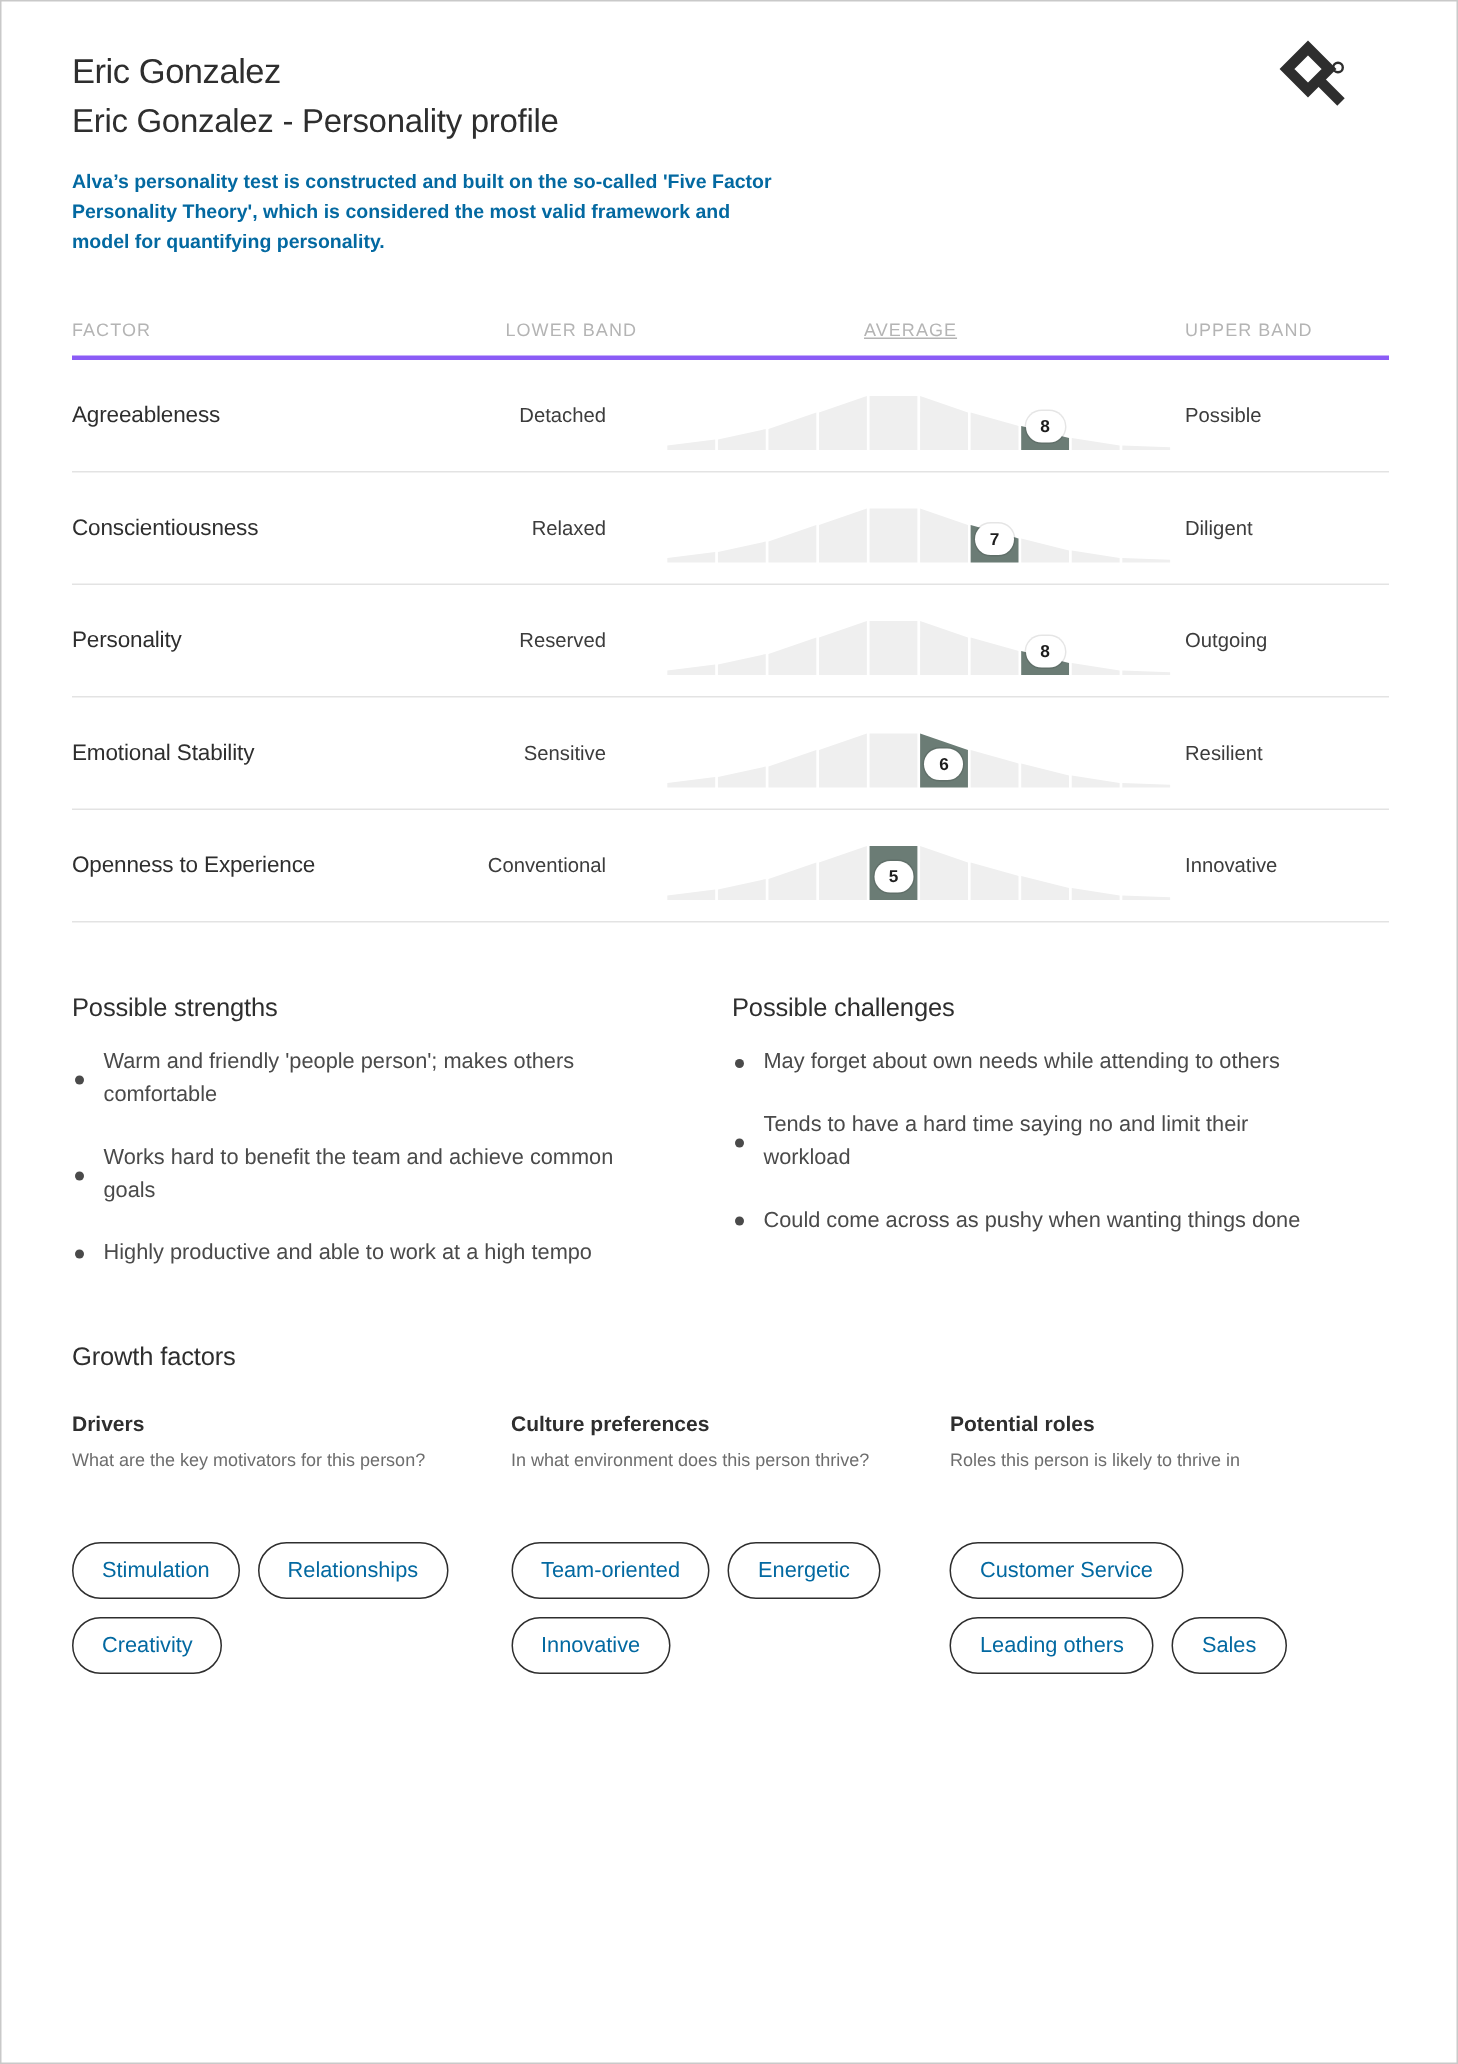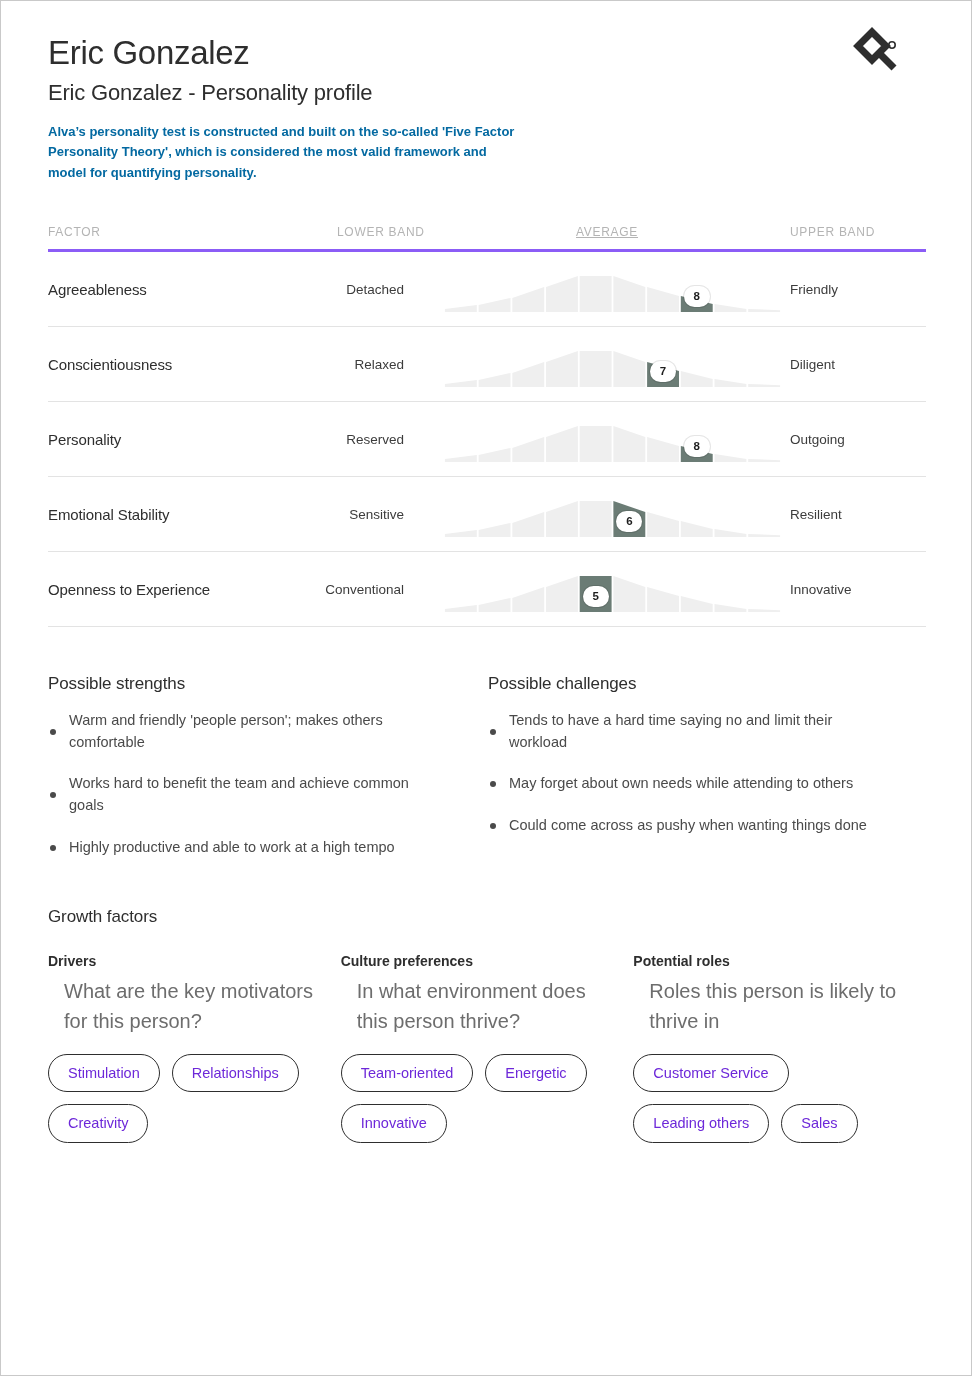--- a/index.html
+++ b/index.html
@@ -26,21 +26,21 @@
     top: 0;
     width: 878px;
   }
 
   
   .header {
     position: relative;
     padding-top: 33px;
   }
   .title {
-    font-size: 33px;
+    font-size: 23px;
     font-weight: 400;
     color: #2e2e2e;
     letter-spacing: -0.3px;
     line-height: 1.15;
     margin: 0;
   }
   .subtitle {
     font-size: 22px;
     font-weight: 400;
     color: #2e2e2e;
@@ -191,40 +191,39 @@
   }
   .growth-cols { display: flex; }
   .gcol { width: 299px; }
   .gcol-label {
     font-size: 14px;
     font-weight: 700;
     color: #2e2e2e;
     margin-bottom: 7px;
   }
   .gcol-desc {
-    font-size: 20px;
+    font-size: 12px;
     color: #6d6d6d;
     line-height: 1.52;
     max-width: 262px;
     min-height: 46px;
-    margin-left: 16px;
   }
   .tags {
     margin-top: 18px;
     display: flex;
     flex-wrap: wrap;
     gap: 12px;
     max-width: 285px;
   }
   .tag {
     border: 1px solid #2e2e2e;
     border-radius: 22px;
     padding: 9px 19px;
     font-size: 14.5px;
-    color: #6d28d9;
+    color: #0369a1;
     background: #ffffff;
     white-space: nowrap;
     line-height: 1.25;
   }
 </style>
 </head>
 <body>
 
 <div class="page">
   <div class="inner">
@@ -263,21 +262,21 @@
                 <path d="M102.00000000000001 60 L102.00000000000001 35 L133.9 24 L133.9 60 Z" fill="#efefef"></path>
                 <path d="M135.70000000000002 60 L135.70000000000002 24 L167.6 24 L167.6 60 Z" fill="#efefef"></path>
                 <path d="M169.4 60 L169.4 24 L201.29999999999998 35 L201.29999999999998 60 Z" fill="#efefef"></path>
                 <path d="M203.10000000000002 60 L203.10000000000002 35 L235.00000000000003 44 L235.00000000000003 60 Z" fill="#efefef"></path>
                 <path d="M236.80000000000004 60 L236.80000000000004 44 L268.70000000000005 52 L268.70000000000005 60 Z" fill="#6b7c75"></path>
                 <path d="M270.5 60 L270.5 52 L302.40000000000003 57 L302.40000000000003 60 Z" fill="#efefef"></path>
                 <path d="M304.2 60 L304.2 57 L336.1 58.2 L336.1 60 Z" fill="#efefef"></path>
               </svg>
               <div class="marker-num" style="left: 239.75px; top: 34px;">8</div>
             </div>
-            <div class="row-upper">Friendly</div>
+            <div class="row-upper">Possible</div>
           </div>
           <div class="row">
             <div class="row-factor">Conscientiousness</div>
             <div class="row-lower">Relaxed</div>
             <div class="curve">
               <svg width="337" height="74" viewBox="0 0 337 74">
                 <path d="M0.9 60 L0.9 57 L32.800000000000004 53 L32.800000000000004 60 Z" fill="#efefef"></path>
                 <path d="M34.6 60 L34.6 53 L66.5 46 L66.5 60 Z" fill="#efefef"></path>
                 <path d="M68.30000000000001 60 L68.30000000000001 46 L100.2 35 L100.2 60 Z" fill="#efefef"></path>
                 <path d="M102.00000000000001 60 L102.00000000000001 35 L133.9 24 L133.9 60 Z" fill="#efefef"></path>
@@ -360,22 +359,22 @@
         <h3 class="sec-title">Possible strengths</h3>
         <ul class="bullets" id="strengths-host">
             <li><span class="dot"></span><span>Warm and friendly 'people person'; makes others comfortable</span></li>
             <li><span class="dot"></span><span>Works hard to benefit the team and achieve common goals</span></li>
             <li><span class="dot"></span><span>Highly productive and able to work at a high tempo</span></li>
           </ul>
       </div>
       <div class="col-right">
         <h3 class="sec-title">Possible challenges</h3>
         <ul class="bullets" id="challenges-host">
+            <li><span class="dot"></span><span>May forget about own needs while attending to others</span></li>
             <li><span class="dot"></span><span>Tends to have a hard time saying no and limit their workload</span></li>
-            <li><span class="dot"></span><span>May forget about own needs while attending to others</span></li>
             <li><span class="dot"></span><span>Could come across as pushy when wanting things done</span></li>
           </ul>
       </div>
     </div>
 
     <div class="growth">
       <h3 class="growth-title">Growth factors</h3>
       <div class="growth-cols" id="growth-host">
           <div class="gcol">
             <div class="gcol-label">Drivers</div>

